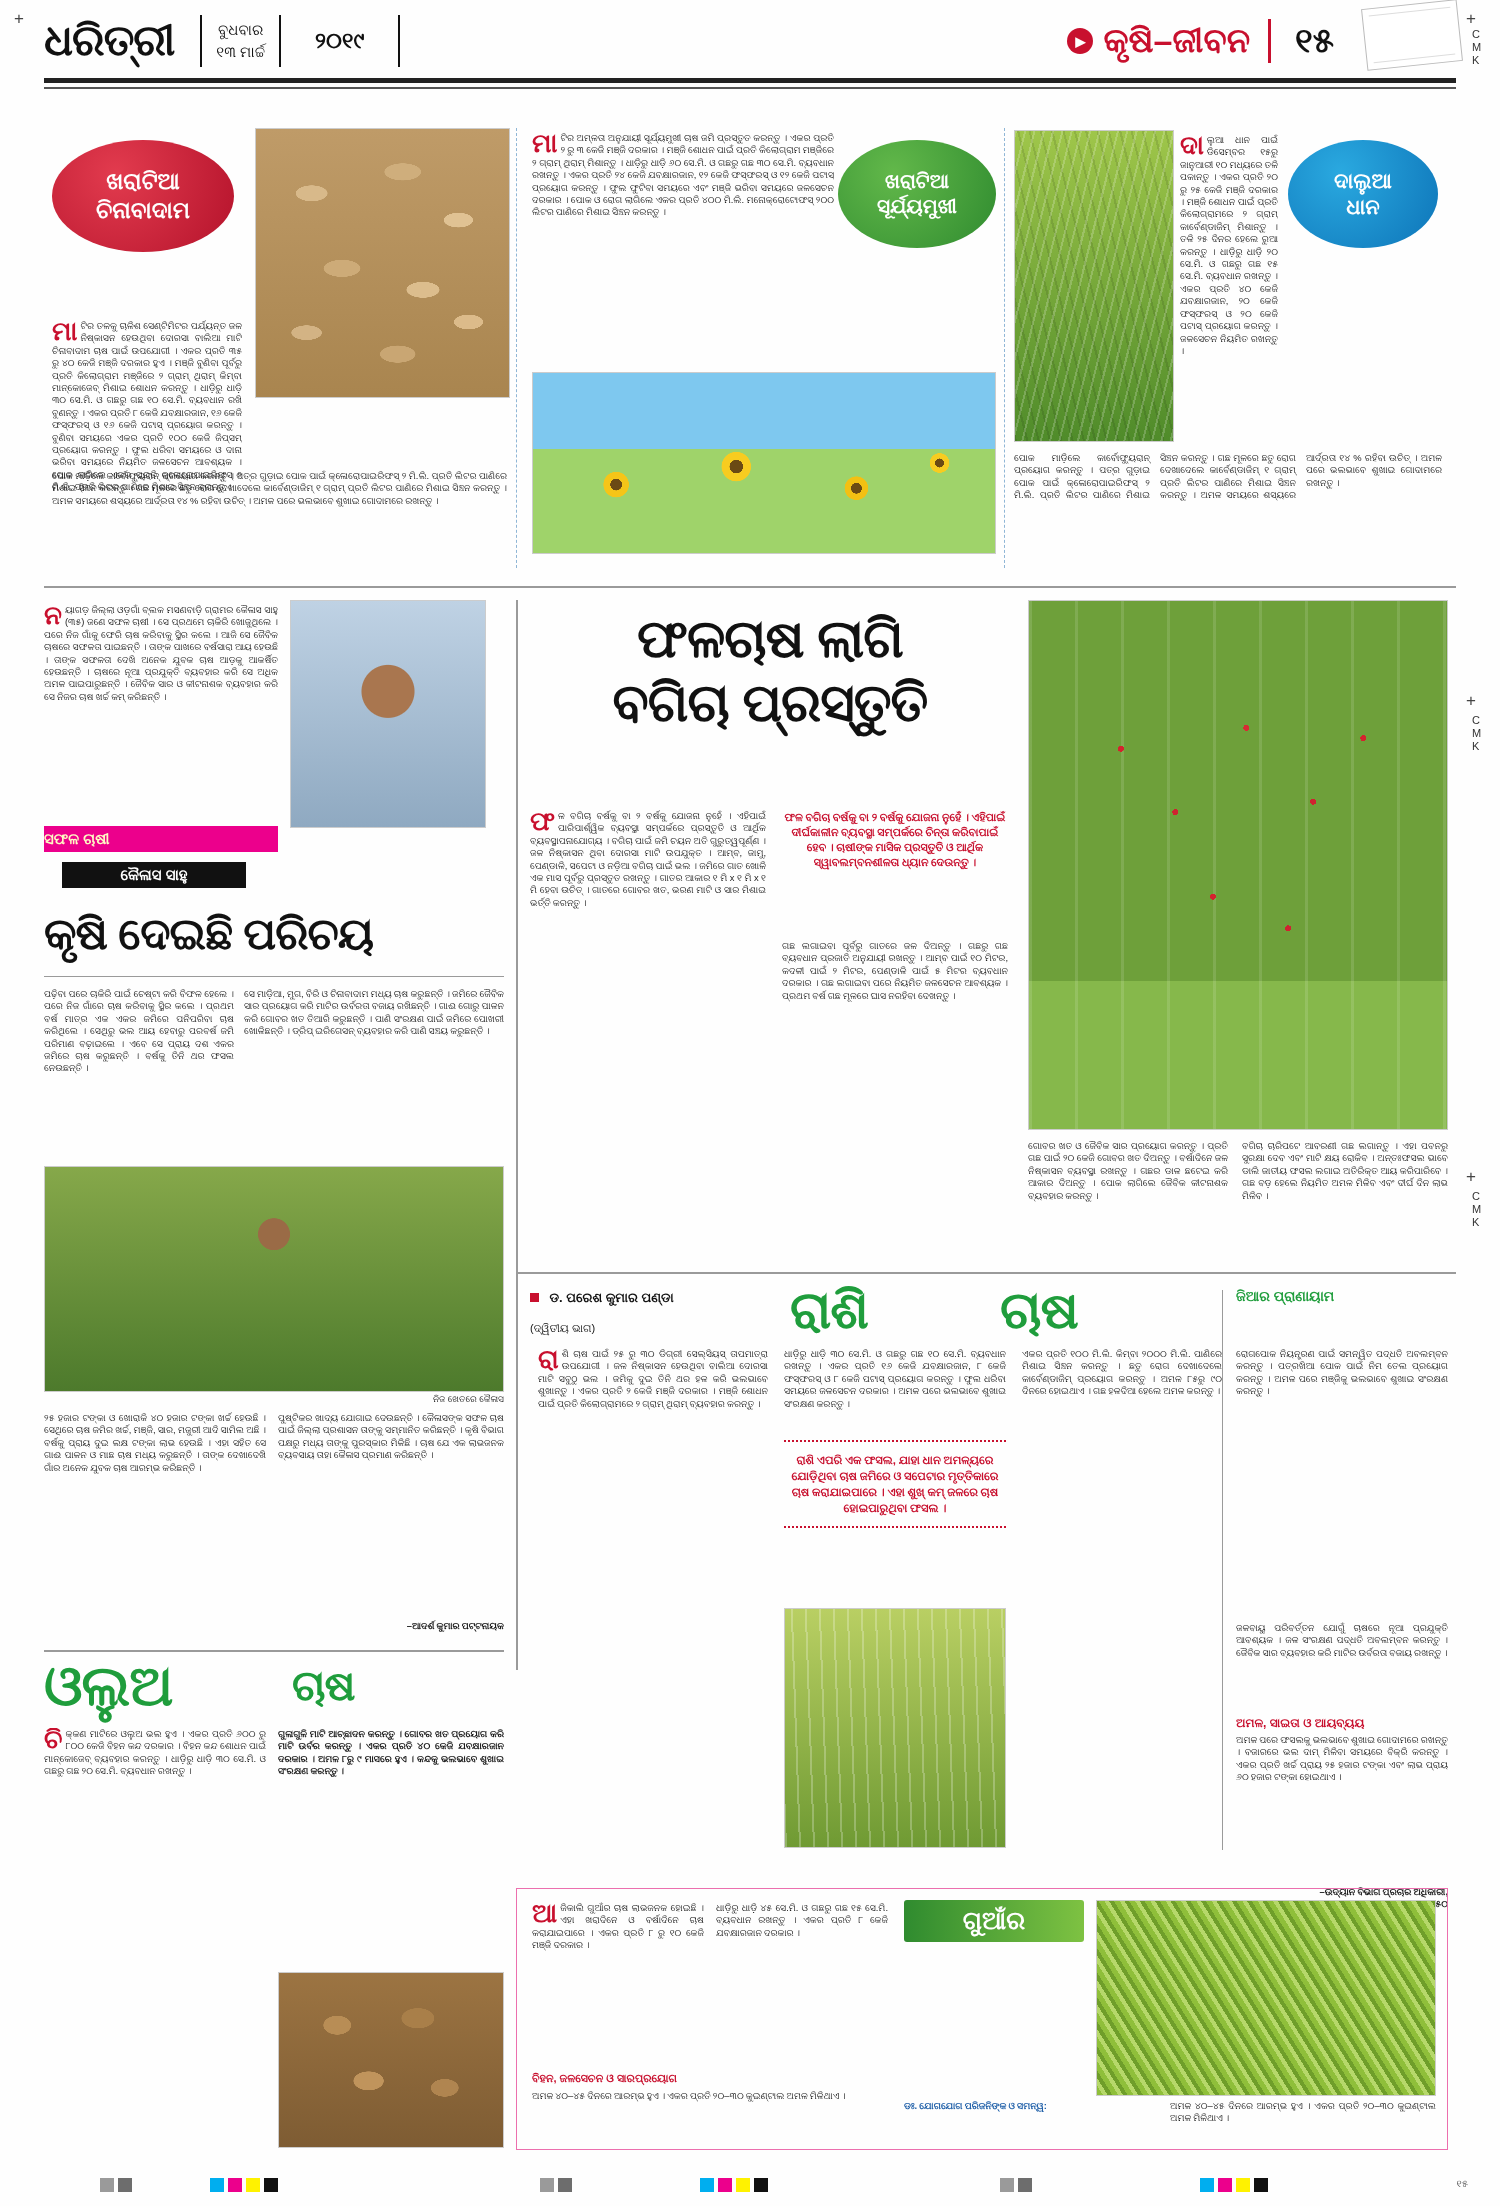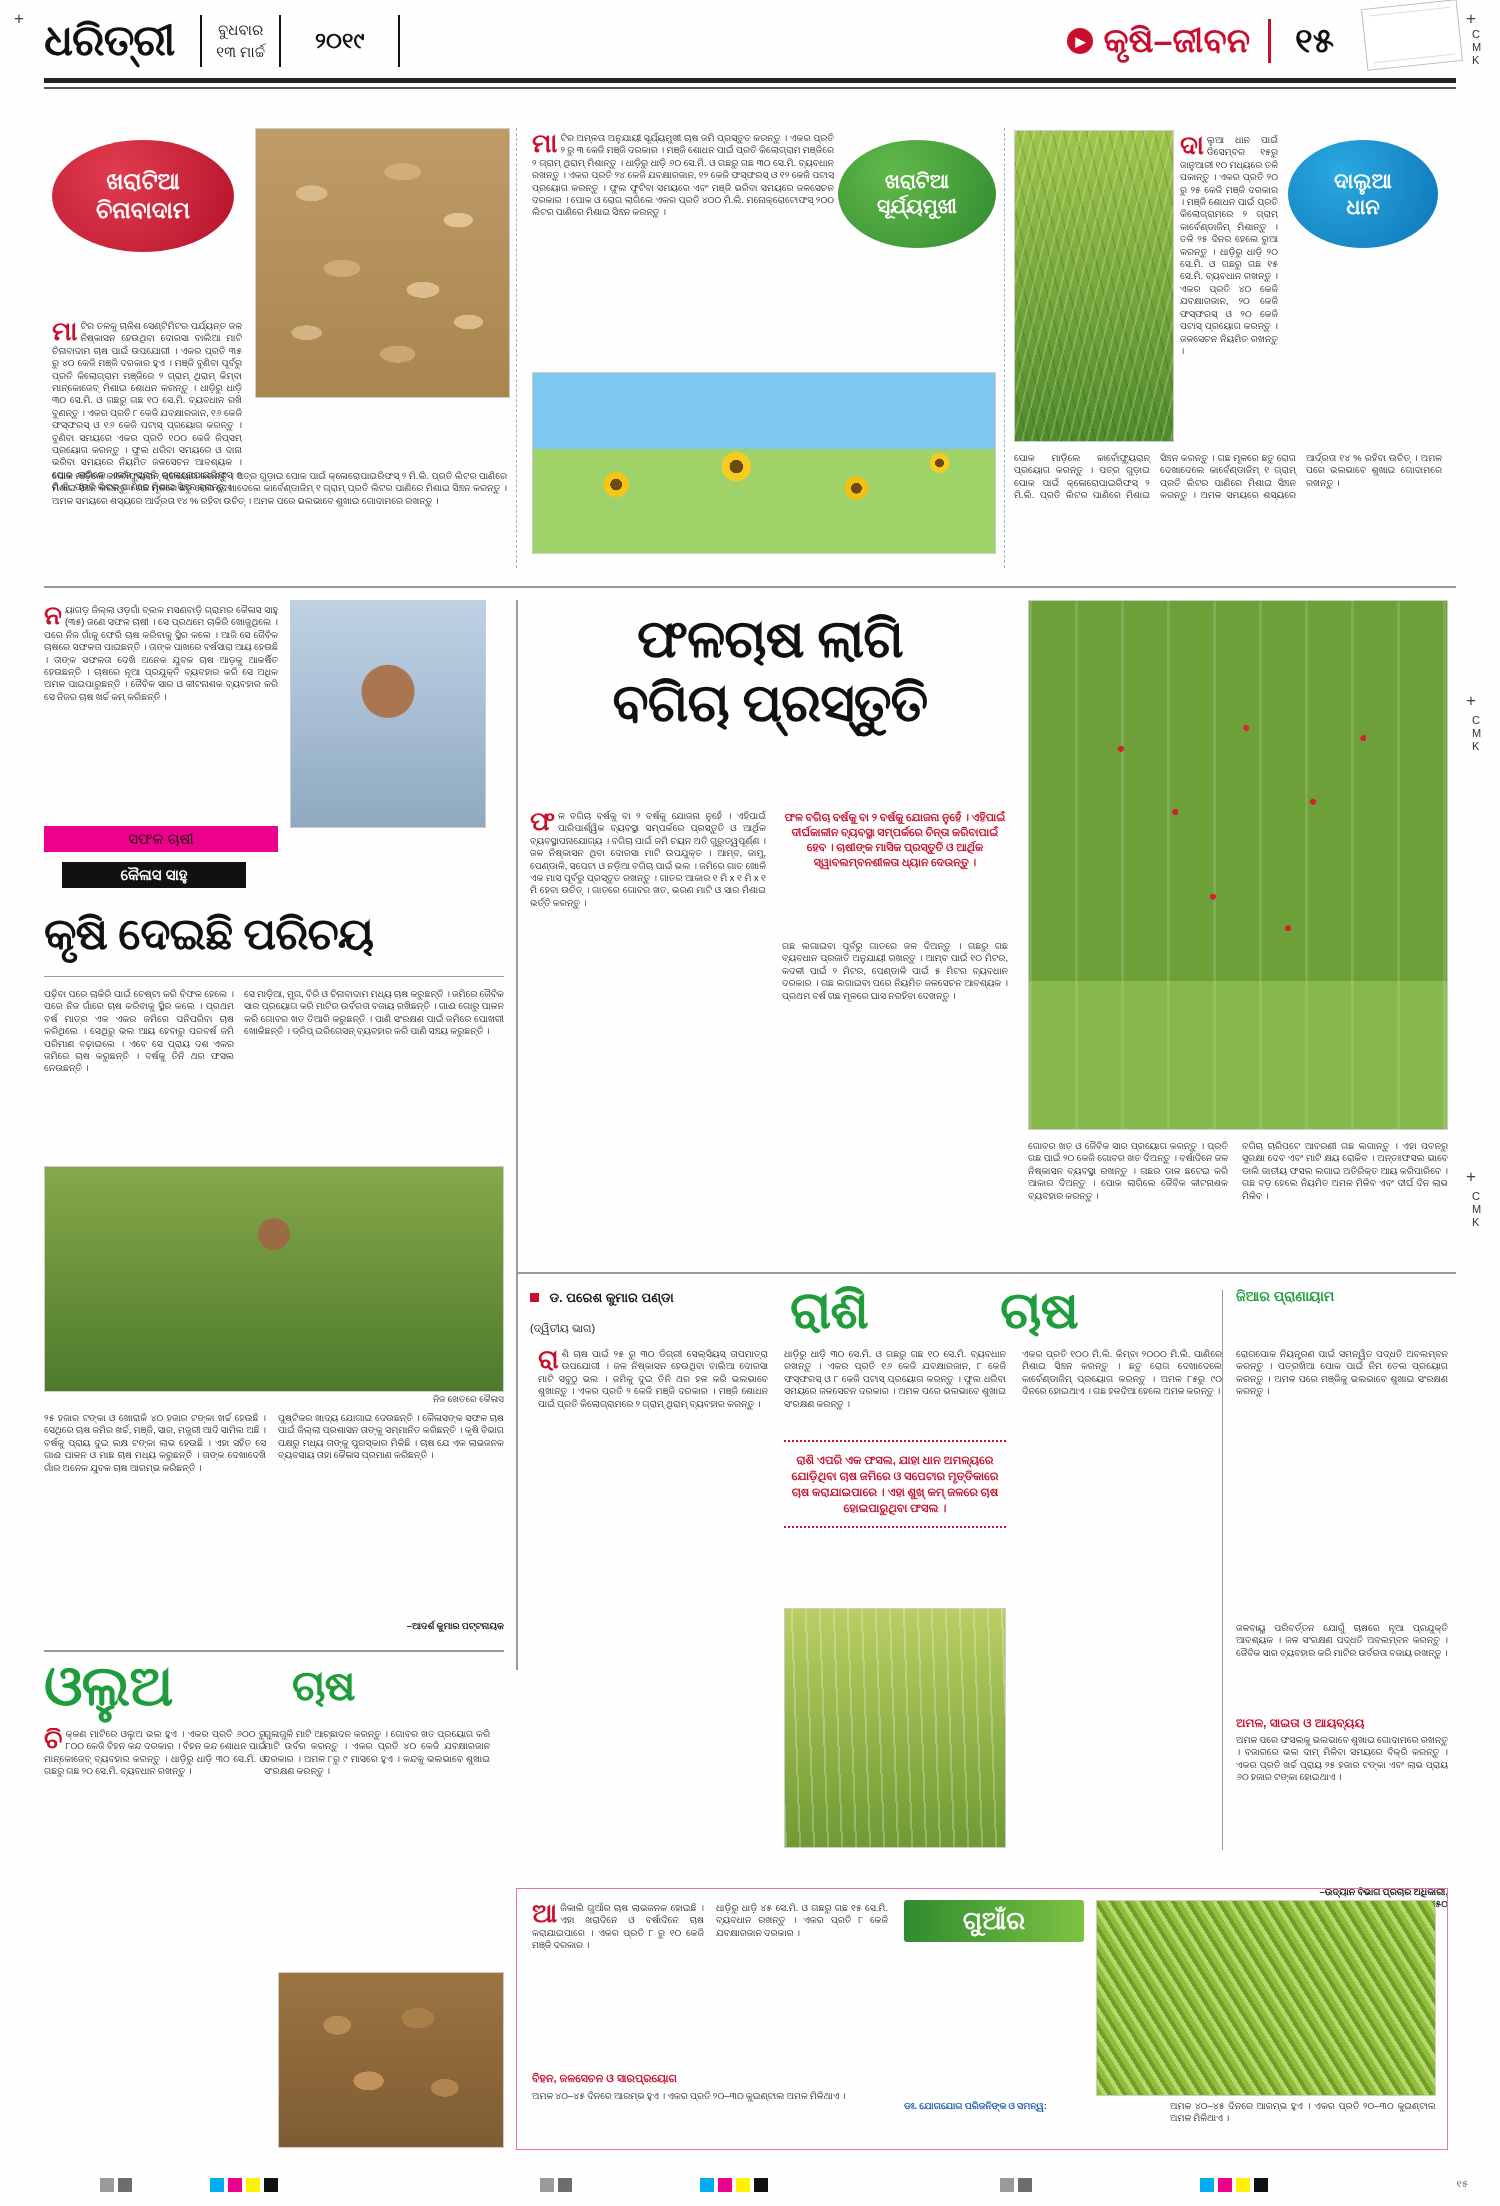--- a/index.html
+++ b/index.html
@@ -79,21 +79,21 @@
 
   .thin-sep { position:absolute; background:#9a9a9a; }
   .dash-v { position:absolute; border-left:1px dashed #8fb6d6; }
 
   
   .headline {
     font-family:"Liberation Sans", sans-serif;
     font-weight:bold; color:#111; letter-spacing:-1px;
   }
   .pinkbar {
-    background:#ec008c; color:#000000; font-weight:normal; text-align:center;
+    background:#ec008c; color:#fef9c3; font-weight:bold; 
   }
   .blackbar {
     background:#111; color:#fff; font-weight:bold; text-align:center;
   }
   .greenhead { color:#1f9d3c; font-weight:bold; }
   .redhead { color:#c8102e; font-weight:bold; }
 
   .box-pink { position:absolute; border:1px solid #ec6fae; }
 
   .bullet-sq { width:9px;height:9px;background:#c8102e;display:inline-block;margin-right:6px; }
@@ -316,21 +316,21 @@
   <div class="col-text" style="position:absolute; left:1236px; top:1734px; width:212px; height:148px; overflow:hidden;">ଅମଳ ପରେ ଫସଲକୁ ଭଲଭାବେ ଶୁଖାଇ ଗୋଦାମରେ ରଖନ୍ତୁ । ବଜାରରେ ଭଲ ଦାମ୍ ମିଳିବା ସମୟରେ ବିକ୍ରି କରନ୍ତୁ । ଏକର ପ୍ରତି ଖର୍ଚ୍ଚ ପ୍ରାୟ ୨୫ ହଜାର ଟଙ୍କା ଏବଂ ଲାଭ ପ୍ରାୟ ୬୦ ହଜାର ଟଙ୍କା ହୋଇଥାଏ ।</div>
   <div class="col-text" style="position:absolute; left:1236px; top:1886px; width:212px; text-align:right; font-weight:bold; white-space:pre-line;">–ଉଦ୍ୟାନ ବିଭାଗ ପ୍ରଚାର ଅଧିକାରୀ,
 ଭୁବନେଶ୍ୱର, ମୋ:୯୪୩୭୦୪୦୮୫୦</div>
 
   <div class="thin-sep" style="left:44px; top:1650px; width:460px; height:2px;"></div>
 
   <div class="headline greenhead" style="position:absolute; left:44px; top:1662px; font-size:56px; line-height:48px;">ଓଲୁଅ</div>
   <div class="headline greenhead" style="position:absolute; left:292px; top:1662px; font-size:42px; line-height:48px; color:#1f9d3c;">ଚାଷ</div>
 
   <div class="col-text dropcap" style="position:absolute; left:44px; top:1728px; width:222px; height:270px; overflow:hidden;">ଚିକ୍କଣ ମାଟିରେ ଓଲୁଅ ଭଲ ହୁଏ । ଏକର ପ୍ରତି ୬୦୦ ରୁ ୮୦୦ କେଜି ବିହନ କନ୍ଦ ଦରକାର । ବିହନ କନ୍ଦ ଶୋଧନ ପାଇଁ ମାନ୍କୋଜେବ୍ ବ୍ୟବହାର କରନ୍ତୁ । ଧାଡ଼ିରୁ ଧାଡ଼ି ୩୦ ସେ.ମି. ଓ ଗଛରୁ ଗଛ ୨୦ ସେ.ମି. ବ୍ୟବଧାନ ରଖନ୍ତୁ ।</div>
-  <div class="col-text" style="position:absolute; left:264px; top:1728px; width:226px; height:300px; overflow:hidden;">ଗୁଳାଗୁଳି ମାଟି ଆଚ୍ଛାଦନ କରନ୍ତୁ । ଗୋବର ଖତ ପ୍ରୟୋଗ କରି ମାଟି ଉର୍ବର କରନ୍ତୁ । ଏକର ପ୍ରତି ୪୦ କେଜି ଯବକ୍ଷାରଜାନ ଦରକାର । ଅମଳ ୮ରୁ ୯ ମାସରେ ହୁଏ । କନ୍ଦକୁ ଭଲଭାବେ ଶୁଖାଇ ସଂରକ୍ଷଣ କରନ୍ତୁ ।</div>
+  <div class="col-text" style="position:absolute; left:278px; top:1728px; width:226px; height:300px; overflow:hidden;font-weight:bold;">ଗୁଳାଗୁଳି ମାଟି ଆଚ୍ଛାଦନ କରନ୍ତୁ । ଗୋବର ଖତ ପ୍ରୟୋଗ କରି ମାଟି ଉର୍ବର କରନ୍ତୁ । ଏକର ପ୍ରତି ୪୦ କେଜି ଯବକ୍ଷାରଜାନ ଦରକାର । ଅମଳ ୮ରୁ ୯ ମାସରେ ହୁଏ । କନ୍ଦକୁ ଭଲଭାବେ ଶୁଖାଇ ସଂରକ୍ଷଣ କରନ୍ତୁ ।</div>
   <div class="photo img-ginger" style="left:278px; top:1972px; width:226px; height:176px;"></div>
 
   <div class="box-pink" style="left:516px; top:1888px; width:932px; height:262px;"></div>
   <div class="col-text dropcap" style="position:absolute; left:532px; top:1902px; width:172px; height:160px; overflow:hidden;">ଆଜିକାଲି ଗୁଆଁର ଚାଷ ଲାଭଜନକ ହୋଇଛି । ଏହା ଖରାଦିନେ ଓ ବର୍ଷାଦିନେ ଚାଷ କରାଯାଇପାରେ । ଏକର ପ୍ରତି ୮ ରୁ ୧୦ କେଜି ମଞ୍ଜି ଦରକାର ।</div>
   <div class="col-text" style="position:absolute; left:716px; top:1902px; width:172px; height:160px; overflow:hidden;">ଧାଡ଼ିରୁ ଧାଡ଼ି ୪୫ ସେ.ମି. ଓ ଗଛରୁ ଗଛ ୧୫ ସେ.ମି. ବ୍ୟବଧାନ ରଖନ୍ତୁ । ଏକର ପ୍ରତି ୮ କେଜି ଯବକ୍ଷାରଜାନ ଦରକାର ।</div>
   <div class="redhead" style="position:absolute; left:532px; top:2072px; width:356px; font-size:11px;">ବିହନ, ଜଳସେଚନ ଓ ସାରପ୍ରୟୋଗ</div>
   <div class="col-text" style="position:absolute; left:532px; top:2090px; width:356px; height:46px; overflow:hidden;">ଅମଳ ୪୦–୪୫ ଦିନରେ ଆରମ୍ଭ ହୁଏ । ଏକର ପ୍ରତି ୨୦–୩୦ କୁଇଣ୍ଟାଲ ଅମଳ ମିଳିଥାଏ ।</div>
 
   <div style="position:absolute; left:904px; top:1900px; width:180px; height:42px; background:linear-gradient(90deg,#2f8b2f,#7ec242); color:#fff; font-size:25px; font-weight:bold; display:flex; align-items:center; justify-content:center; border-radius:3px;">
     <span>ଗୁଆଁର</span>

